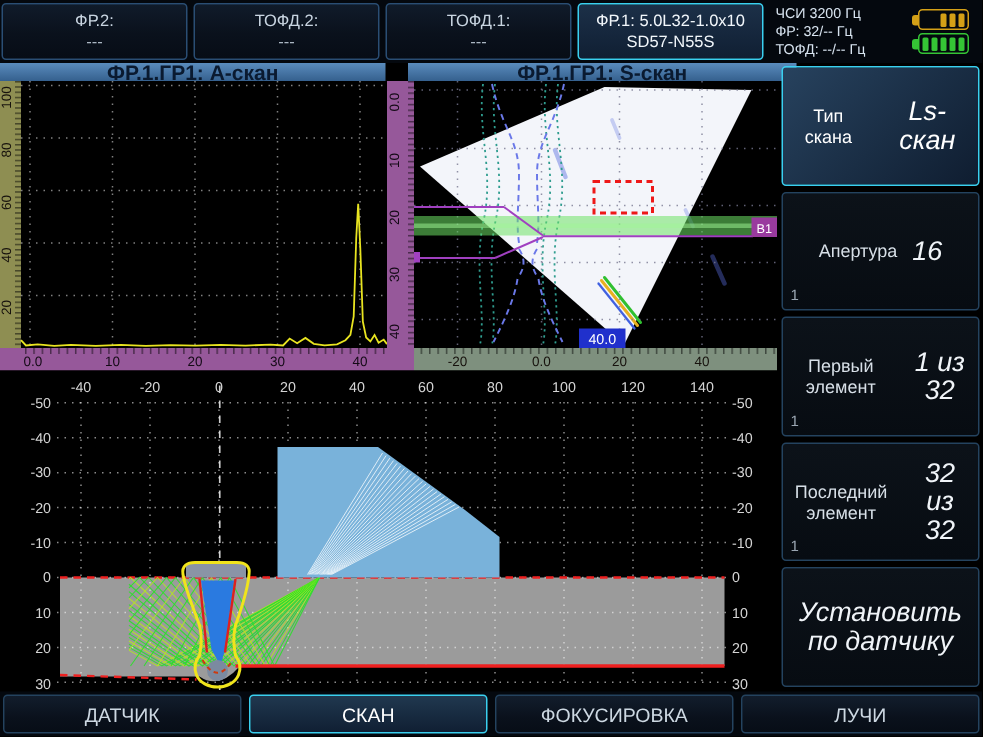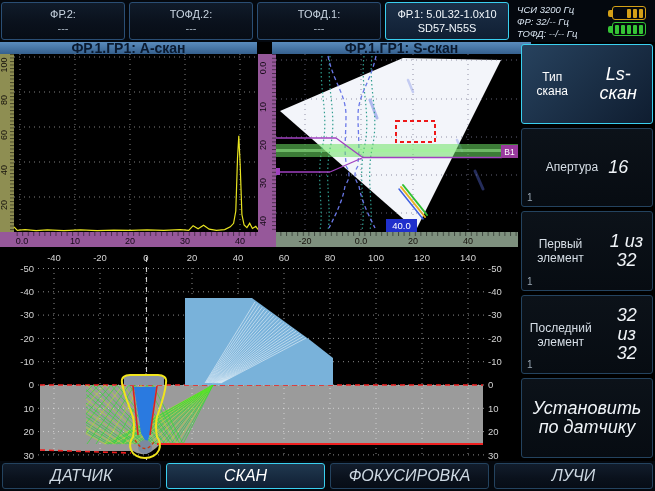--- a/index.html
+++ b/index.html
@@ -10,21 +10,21 @@
   #topbar{position:absolute;left:0;top:0;width:655px;height:42px;background:#04080e;
           display:flex;align-items:stretch;padding:2px 1px;gap:4px;}
   .tb-btn{width:124px;border:1px solid #2a4e74;border-radius:3px;
           background:linear-gradient(180deg,#101b2a 0%,#0a111c 55%,#070d16 100%);
           display:flex;flex-direction:column;align-items:center;justify-content:center;gap:2px;}
   .tb-btn .l1{font-size:11px;color:#c9d5e1;}
   .tb-btn .l2{font-size:11px;color:#aab6c2;}
   .tb-btn.sel{border:1.5px solid #3ad0f0;background:linear-gradient(180deg,#1b3platform048 0%,#12243a 100%);
           background:linear-gradient(180deg,#1c3048 0%,#101f33 100%);}
   .tb-btn.sel .l1,.tb-btn.sel .l2{color:#f2f7fb;}
-  #prf-status{width:86px;display:flex;flex-direction:column;justify-content:center;gap:1px;padding-left:4px;font-style:italic;}
+  #prf-status{width:86px;display:flex;flex-direction:column;justify-content:center;gap:1px;padding-left:4px;}
   #prf-status div{font-size:9.5px;color:#d8e4f0;white-space:nowrap;}
   #batteries{width:48px;display:flex;flex-direction:column;justify-content:space-around;align-items:center;padding:3px 0;}
   .battery{position:relative;width:38px;height:14px;display:flex;align-items:center;}
   .batt-nub{width:4px;height:7px;border-radius:2px 0 0 2px;}
   .batt-body{flex:1;height:14px;border:1.5px solid;border-radius:3px;display:flex;gap:1.5px;padding:1.5px;}
   .batt-bar{flex:1;border-radius:1px;}
 
   
   .scan-header{position:absolute;top:42px;height:12px;background:linear-gradient(180deg,#5a8cbd,#35608e);
           color:#0a1a30;font-size:14px;font-weight:bold;text-align:center;line-height:12px;}
@@ -46,21 +46,21 @@
   .sb-panel .sb-value{font-size:18px;color:#f0f4f8;text-align:center;line-height:19px;font-style:italic;}
   .sb-panel .sb-corner{position:absolute;left:5px;bottom:3px;font-size:10px;color:#9aa6b2;}
   .sb-panel.sel{border:1.5px solid #3ad0f0;background:linear-gradient(135deg,#27425e 0%,#0f1d30 100%);}
   .sb-panel.sel .sb-title,.sb-panel.sel .sb-value{color:#ffffff;}
 
   
   #tabs{position:absolute;left:0;top:461px;width:655px;height:30px;background:#04080e;
           display:flex;gap:5px;padding:2px 2px 2px 2px;}
   .tab{flex:1;border:1px solid #24435f;border-radius:3px;
           background:linear-gradient(180deg,#121d2c 0%,#0a111c 60%,#070d16 100%);
-          color:#cdd8e2;font-size:16px;display:flex;align-items:center;justify-content:center;font-style:italic;}
+          color:#cdd8e2;font-size:13px;display:flex;align-items:center;justify-content:center;}
   .tab.sel{border:1.5px solid #3ad0f0;background:linear-gradient(180deg,#20384f 0%,#101f33 100%);color:#ffffff;}
 
   .plot{position:absolute;}
 </style>
 </head>
 <body>
 
 <div id="app">
 
   <div id="topbar">

